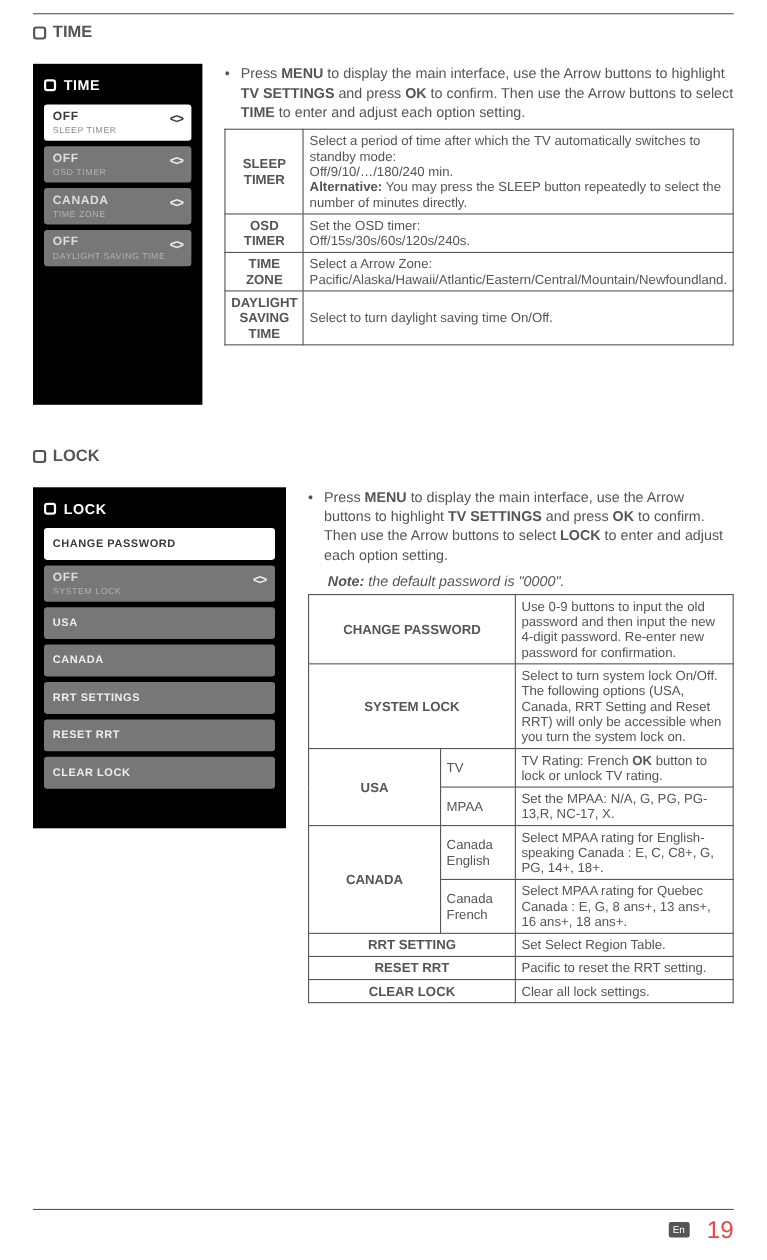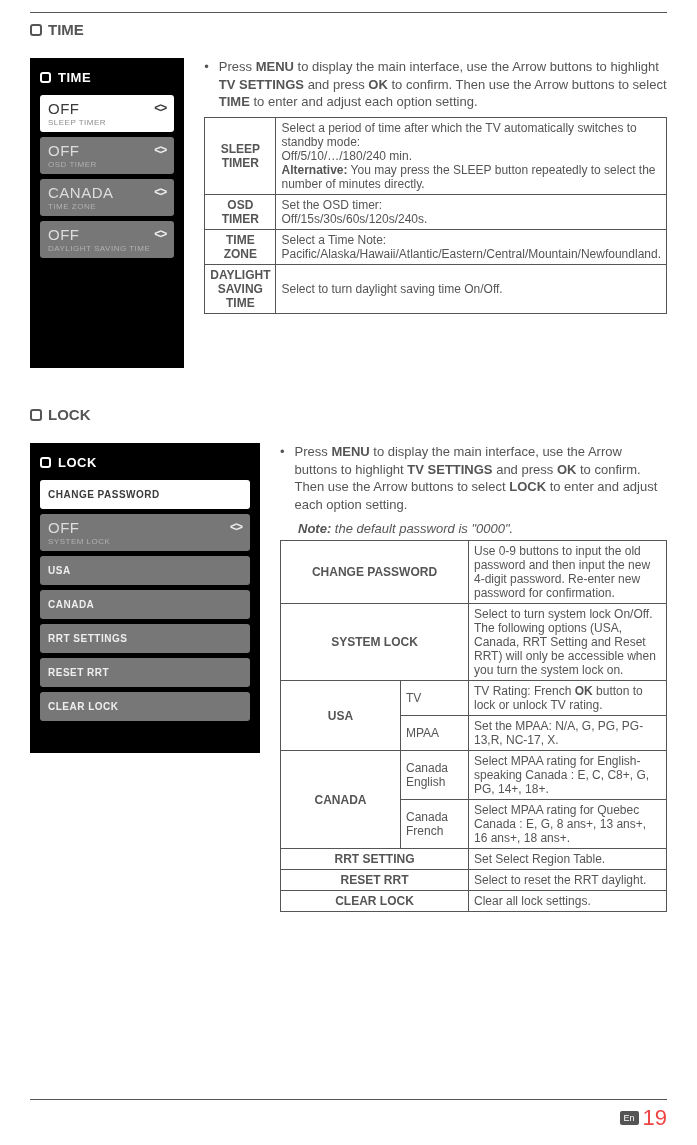--- a/index.html
+++ b/index.html
@@ -61,22 +61,22 @@
     border-radius: 3px;
   }
   .ss-item {
     border-radius: 3px;
     padding: 6px 8px 5px 8px;
     margin-bottom: 5px;
     position: relative;
     min-height: 28px;
   }
   .ss-item .val {
-    font-weight: normal;
-    font-size: 15px;
+    font-weight: bold;
+    font-size: 11px;
     letter-spacing: 0.5px;
     line-height: 1;
   }
   .ss-item .lbl {
     font-size: 8px;
     letter-spacing: 0.5px;
     opacity: 0.85;
     margin-top: 2px;
   }
   .ss-item .chev {
@@ -145,21 +145,21 @@
   .page-badge {
     display: inline-flex;
     align-items: center;
   }
   .en-lbl {
     background: #555;
     color: #fff;
     font-size: 9px;
     padding: 2px 4px;
     border-radius: 2px;
-    margin-right: 4px;
+    margin-right: 16px;
   }
   .page-num {
     font-size: 22px;
     color: #ef4444;
   }
 </style>
 </head>
 <body>
 
 <div class="page">
@@ -205,35 +205,35 @@
           <span>Press </span><b>MENU</b><span> to display the main interface, use the Arrow buttons to highlight </span><b>TV SETTINGS</b><span> and press </span><b>OK</b><span> to confirm. Then use the Arrow buttons to select </span><b>TIME</b><span> to enter and adjust each option setting.</span>
         </span>
       </div>
 
       <table class="info">
         <tbody>
             <tr>
           <td class="lcol">SLEEP TIMER</td>
           <td>
             <span>Select a period of time after which the TV automatically switches to standby mode:</span><br>
-            <span>Off/5/10/…/180/240 min.</span><br>
+            <span>Off/9/10/…/180/240 min.</span><br>
             <b>Alternative:</b><span> You may press the SLEEP button repeatedly to select the number of minutes directly.</span>
           </td>
         </tr>
         <tr>
           <td class="lcol">OSD TIMER</td>
           <td>
             <span>Set the OSD timer:</span><br>
             <span>Off/15s/30s/60s/120s/240s.</span>
           </td>
         </tr>
         <tr>
           <td class="lcol">TIME ZONE</td>
           <td>
-            <span>Select a Time Note:</span><br>
+            <span>Select a Arrow Zone:</span><br>
             <span>Pacific/Alaska/Hawaii/Atlantic/Eastern/Central/Mountain/Newfoundland.</span>
           </td>
         </tr>
         <tr>
           <td class="lcol">DAYLIGHT SAVING TIME</td>
           <td>Select to turn daylight saving time On/Off.</td>
         </tr>
       </tbody>
         </table>
     </div>
@@ -301,21 +301,21 @@
         <tr>
           <td>Canada French</td>
           <td>Select MPAA rating for Quebec Canada : E, G, 8 ans+, 13 ans+, 16 ans+, 18 ans+.</td>
         </tr>
         <tr>
           <td class="lcol" colspan="2">RRT SETTING</td>
           <td>Set Select Region Table.</td>
         </tr>
         <tr>
           <td class="lcol" colspan="2">RESET RRT</td>
-          <td>Select to reset the RRT daylight.</td>
+          <td>Pacific to reset the RRT setting.</td>
         </tr>
         <tr>
           <td class="lcol" colspan="2">CLEAR LOCK</td>
           <td>Clear all lock settings.</td>
         </tr>
       </tbody>
         </table>
     </div>
   </div>
 </div>

